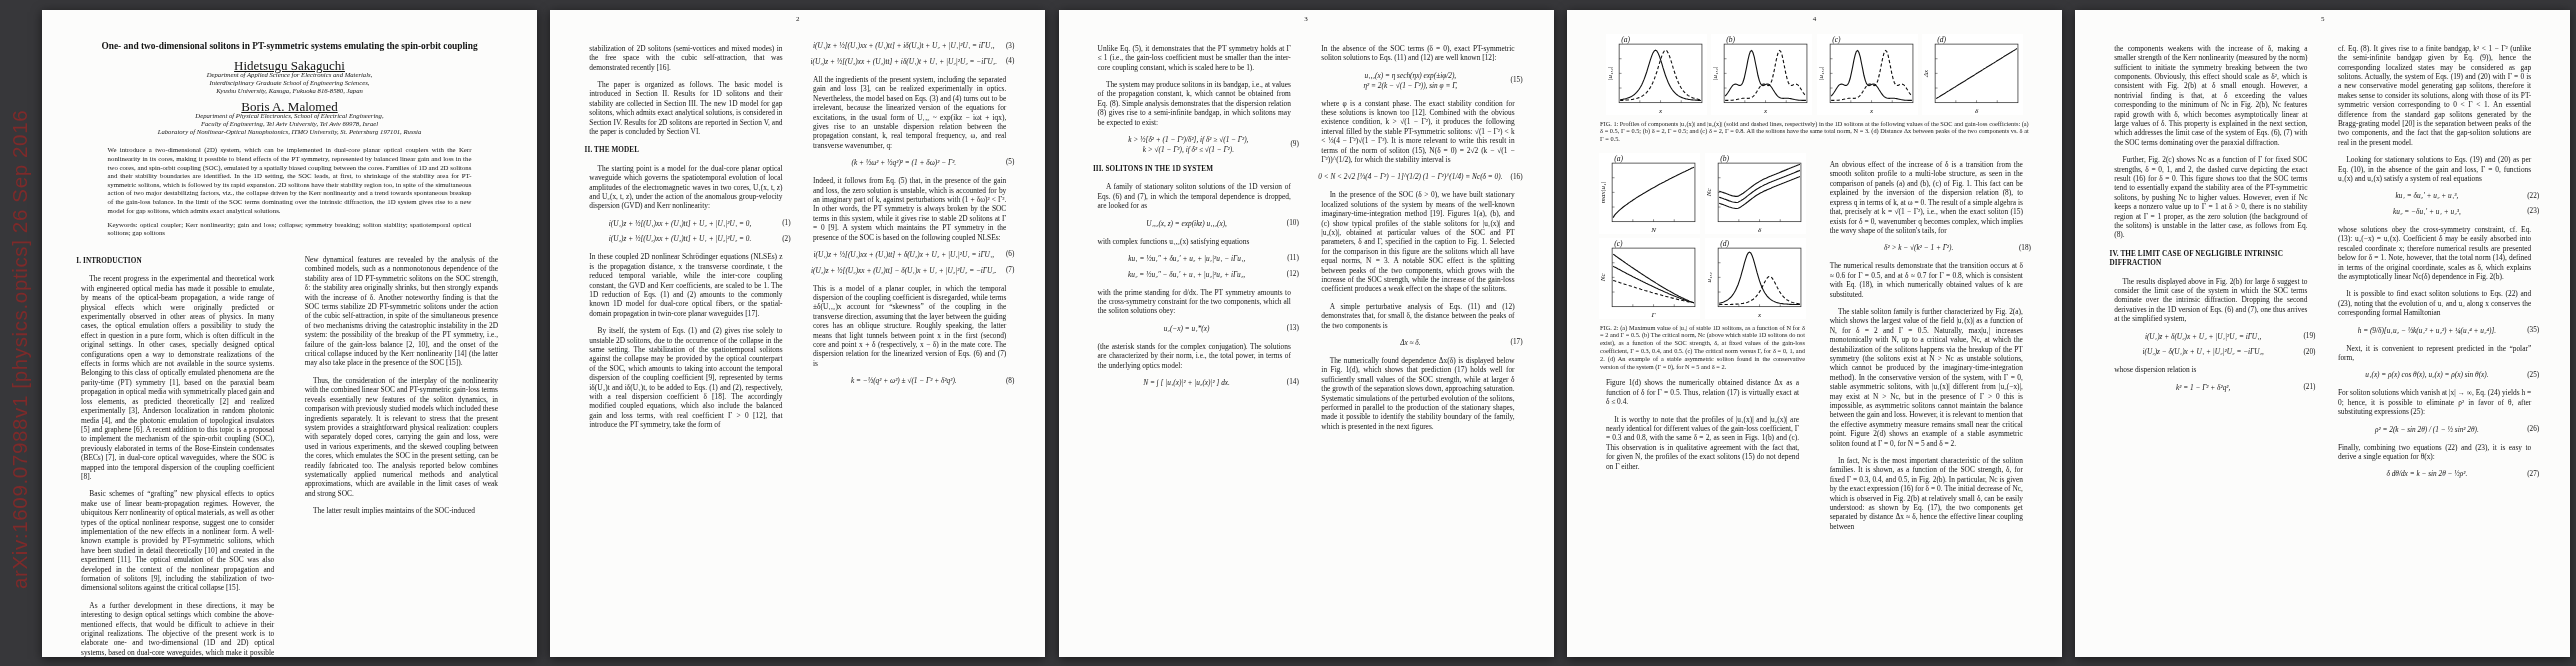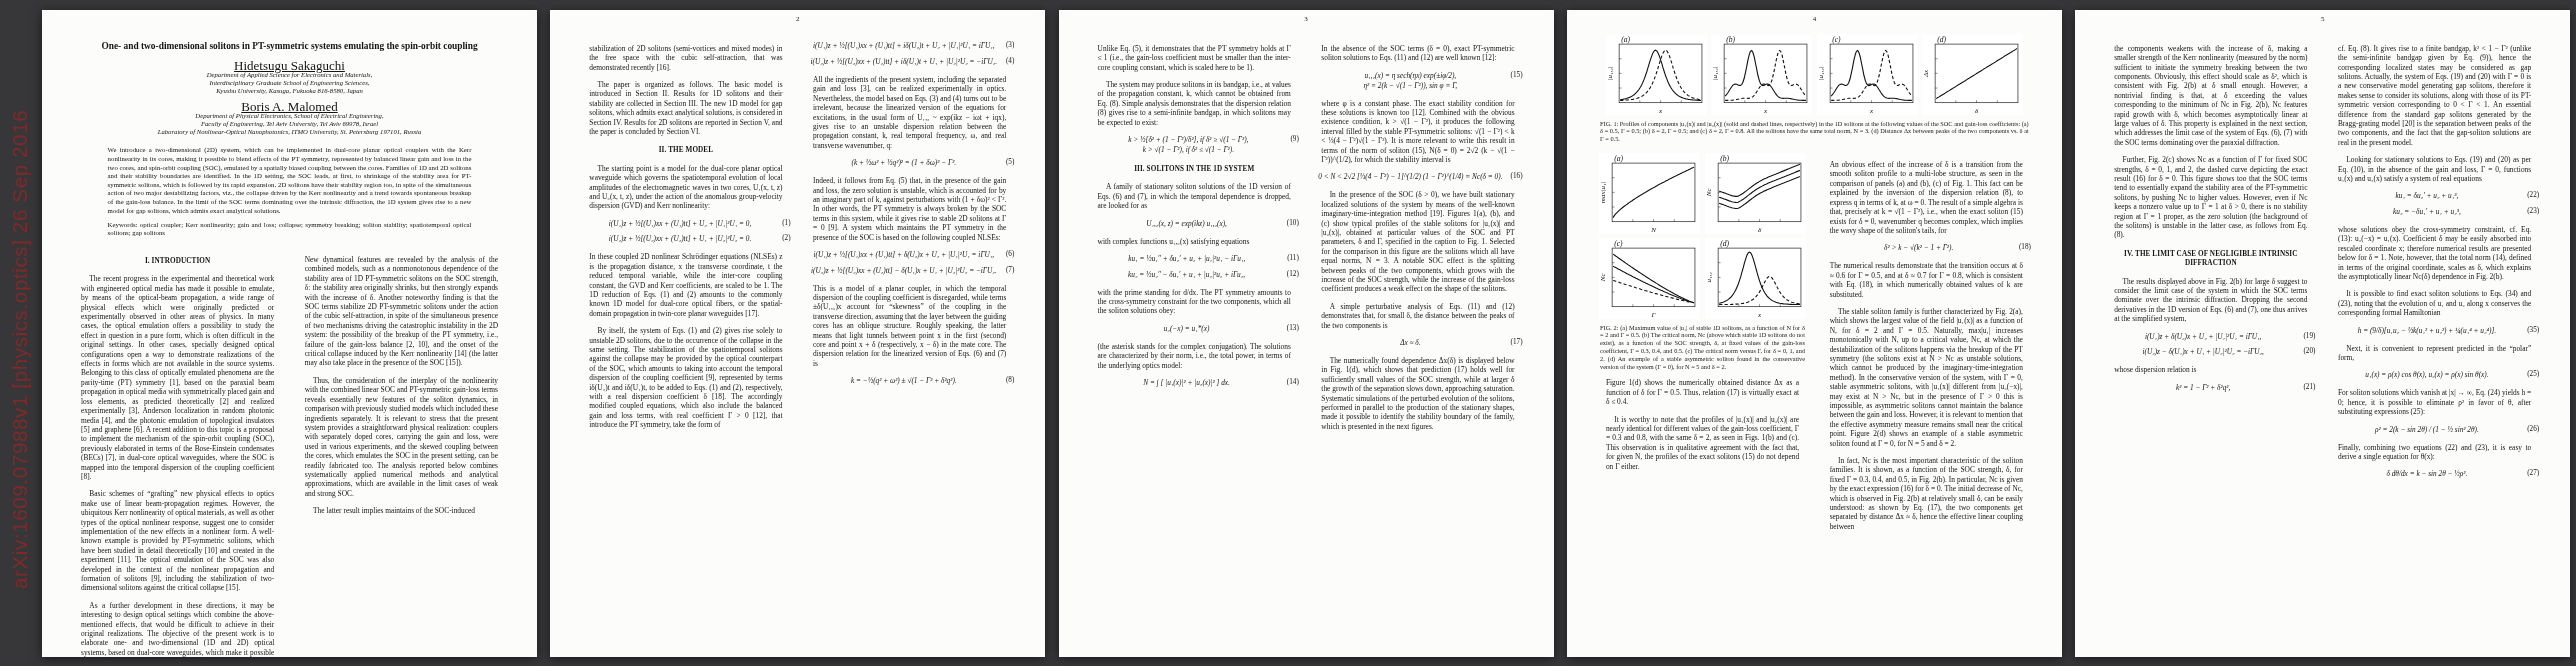--- a/index.html
+++ b/index.html
@@ -32,22 +32,22 @@
   .p1-header{text-align:center;margin:13.3px 9px 3.3px;}
   .title{font-size:9.4px;font-weight:bold;line-height:12.2px;margin:0 7.8px 9px;}
   .author{font-size:13px;margin-top:6.7px;text-decoration:underline;}
   .affil{font-style:italic;font-size:6.7px;line-height:8.3px;}
   .abstract{text-align:justify;font-size:6.8px;line-height:8.6px;margin:10px 25.6px 0;}
   .keywords{text-align:justify;font-size:6.8px;line-height:8.6px;margin:5.6px 25.6px 0;}
   .cols{display:flex;gap:14.5px;margin-top:9px;}
   .col{flex:1 1 0;min-width:0;}
   .para{margin:8px;text-indent:8.3px;}
   .para.first{text-indent:0;}
-  .sec-h{text-align:center;font-weight:bold;font-size:7.2px;letter-spacing:0.1px;margin:10px 3.3px 6.7px;}
-  .eq-row{display:flex;gap:3.3px;margin:5.6px 0;}
+  .sec-h{text-align:left;font-weight:bold;font-size:7.2px;letter-spacing:0.1px;margin:10px 3.3px 6.7px;}
+  .eq-row{display:flex;align-items:center;gap:3.3px;margin:5.6px 0;}
   .eq-body{flex:1;text-align:center;font-style:italic;font-size:7.3px;line-height:10px;}
   .eq-num{font-style:normal;font-size:7.2px;}
   .figure{margin:1.1px 0 7.8px;}
   .panels{display:grid;gap:4.4px;justify-content:center;}
   .panel svg{display:block;width:100%;height:auto;background:#fff;}
   .fig-caption{font-size:6.3px;line-height:7.8px;text-align:justify;margin:4.4px 2.2px 0;color:#1a1a1a;}
   .page-top{margin-top:7.8px;}
 </style>
 </head>
 <body>
@@ -435,21 +435,21 @@
               </div>
               <div class="eq-num">(22)</div>
             </div>
             <div class="eq-row">
               <div class="eq-body">
                 <div>ku₂ = −δu₁′ + u₁ + u₂³,</div>
               </div>
               <div class="eq-num">(23)</div>
             </div>
             <p class="para first">whose solutions obey the cross-symmetry constraint, cf. Eq. (13): u₂(−x) = u₁(x). Coefficient δ may be easily absorbed into rescaled coordinate x; therefore numerical results are presented below for δ = 1. Note, however, that the total norm (14), defined in terms of the original coordinate, scales as δ, which explains the asymptotically linear Nc(δ) dependence in Fig. 2(b).</p>
-            <p class="para">It is possible to find exact soliton solutions to Eqs. (34) and (23), noting that the evolution of u₁ and u₂ along x conserves the corresponding formal Hamiltonian</p>
+            <p class="para">It is possible to find exact soliton solutions to Eqs. (22) and (23), noting that the evolution of u₁ and u₂ along x conserves the corresponding formal Hamiltonian</p>
             <div class="eq-row">
               <div class="eq-body">
                 <div>h = (9/δ)[u₁u₂ − ½k(u₁² + u₂²) + ¼(u₁⁴ + u₂⁴)].</div>
               </div>
               <div class="eq-num">(35)</div>
             </div>
             <p class="para">Next, it is convenient to represent predicted in the “polar” form,</p>
             <div class="eq-row">
               <div class="eq-body">
                 <div>u₁(x) = ρ(x) cos θ(x),   u₂(x) = ρ(x) sin θ(x).</div>

